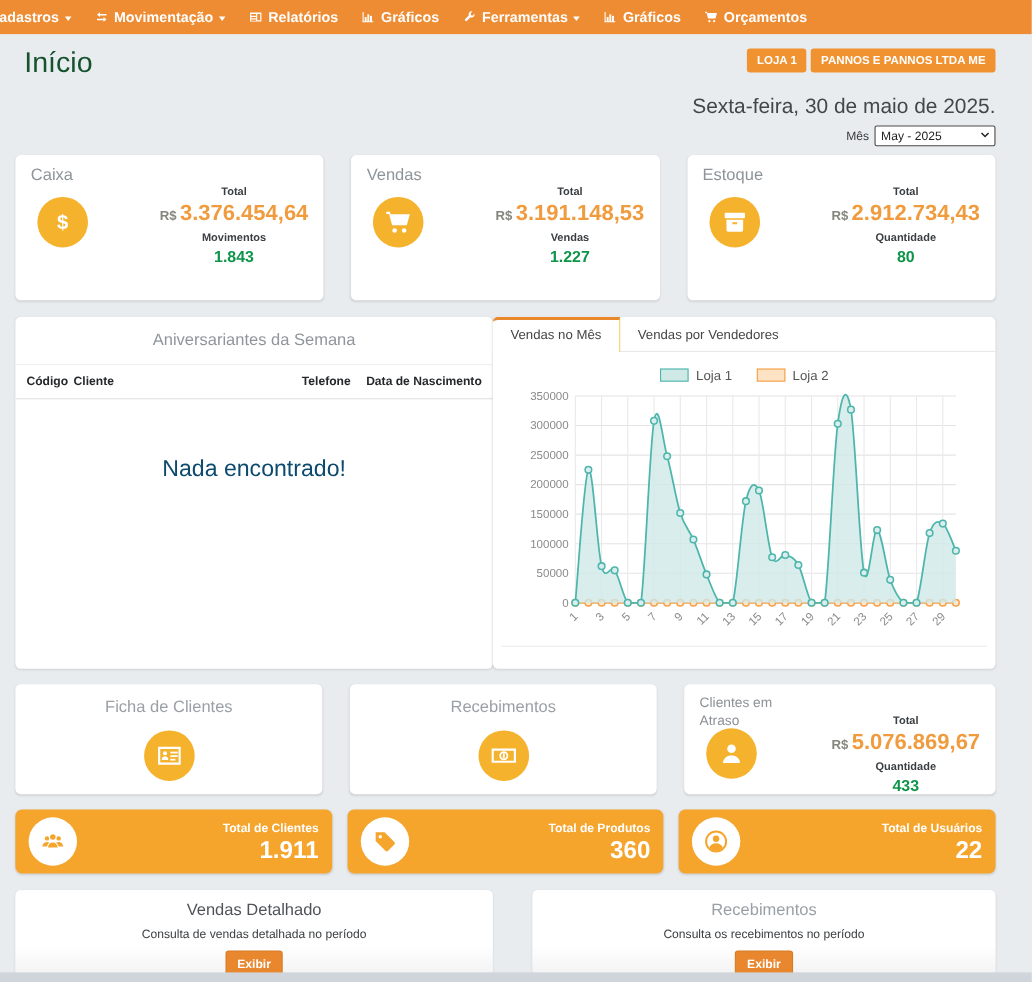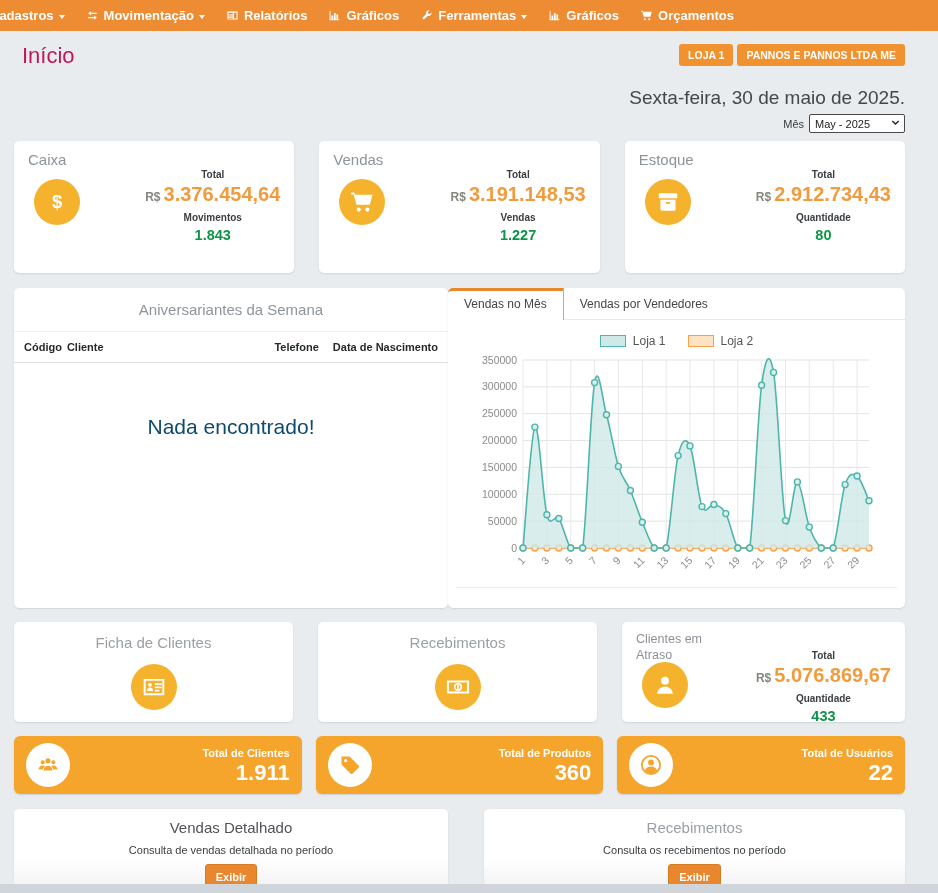--- a/index.html
+++ b/index.html
@@ -9,28 +9,28 @@
 
   
   .navbar{height:31px;background:#ee8c33;display:flex;align-items:center;gap:21px;padding-left:0;}
   .nav-item{display:flex;align-items:center;gap:5px;color:#fff;font-size:13px;font-weight:600;cursor:pointer;white-space:nowrap;}
   .nav-item:first-child{margin-left:-10px;}
   .nav-icon svg{width:13px;height:13px;display:block;}
   .caret{width:0;height:0;border-left:3.5px solid transparent;border-right:3.5px solid transparent;border-top:4px solid #fff;display:inline-block;margin-top:2px;}
 
   
   .page-header{position:relative;padding:8px 33px 0 22px;}
-  .page-title{font-size:22px;font-weight:400;color:#be185d;line-height:34px;}
+  .page-title{font-size:26px;font-weight:400;color:#14532d;line-height:34px;}
   .header-buttons{position:absolute;right:33px;top:13px;display:flex;gap:4px;}
   .hbtn{background:#f0922f;color:#fff;font-weight:bold;font-size:10.5px;padding:5px 9px;border:none;border-radius:3px;cursor:pointer;font-family:inherit;}
   .date-line{text-align:right;font-size:19px;color:#43474c;margin-top:14px;line-height:22px;}
   .month-row{display:flex;justify-content:flex-end;align-items:center;margin-top:5px;gap:5px;height:19px;}
   .month-label{font-size:11px;color:#3a3a3a;}
   .select-wrap{position:relative;display:inline-block;}
-  .month-select{appearance:none;-webkit-appearance:none;width:96px;height:19px;font-size:11px;font-family:inherit;border:1px solid #4a4a4a;border-radius:2px;background:#fff;padding:0 18px 0 5px;color:#222;}
+  .month-select{appearance:none;-webkit-appearance:none;width:110px;height:19px;font-size:11px;font-family:inherit;border:1px solid #4a4a4a;border-radius:2px;background:#fff;padding:0 18px 0 5px;color:#222;}
   .select-chevron{position:absolute;right:4px;top:3px;pointer-events:none;color:#222;}
   .select-chevron svg{width:11px;height:11px;display:block;}
 
   
   .main{padding:8px 33px 0 14px;}
   .row{display:flex;}
   .row-summary{gap:25px;}
   .row-summary .card{flex:1;}
   .card{background:#fff;border-radius:5px;box-shadow:0 1px 2px rgba(0,0,0,.1);}
 

